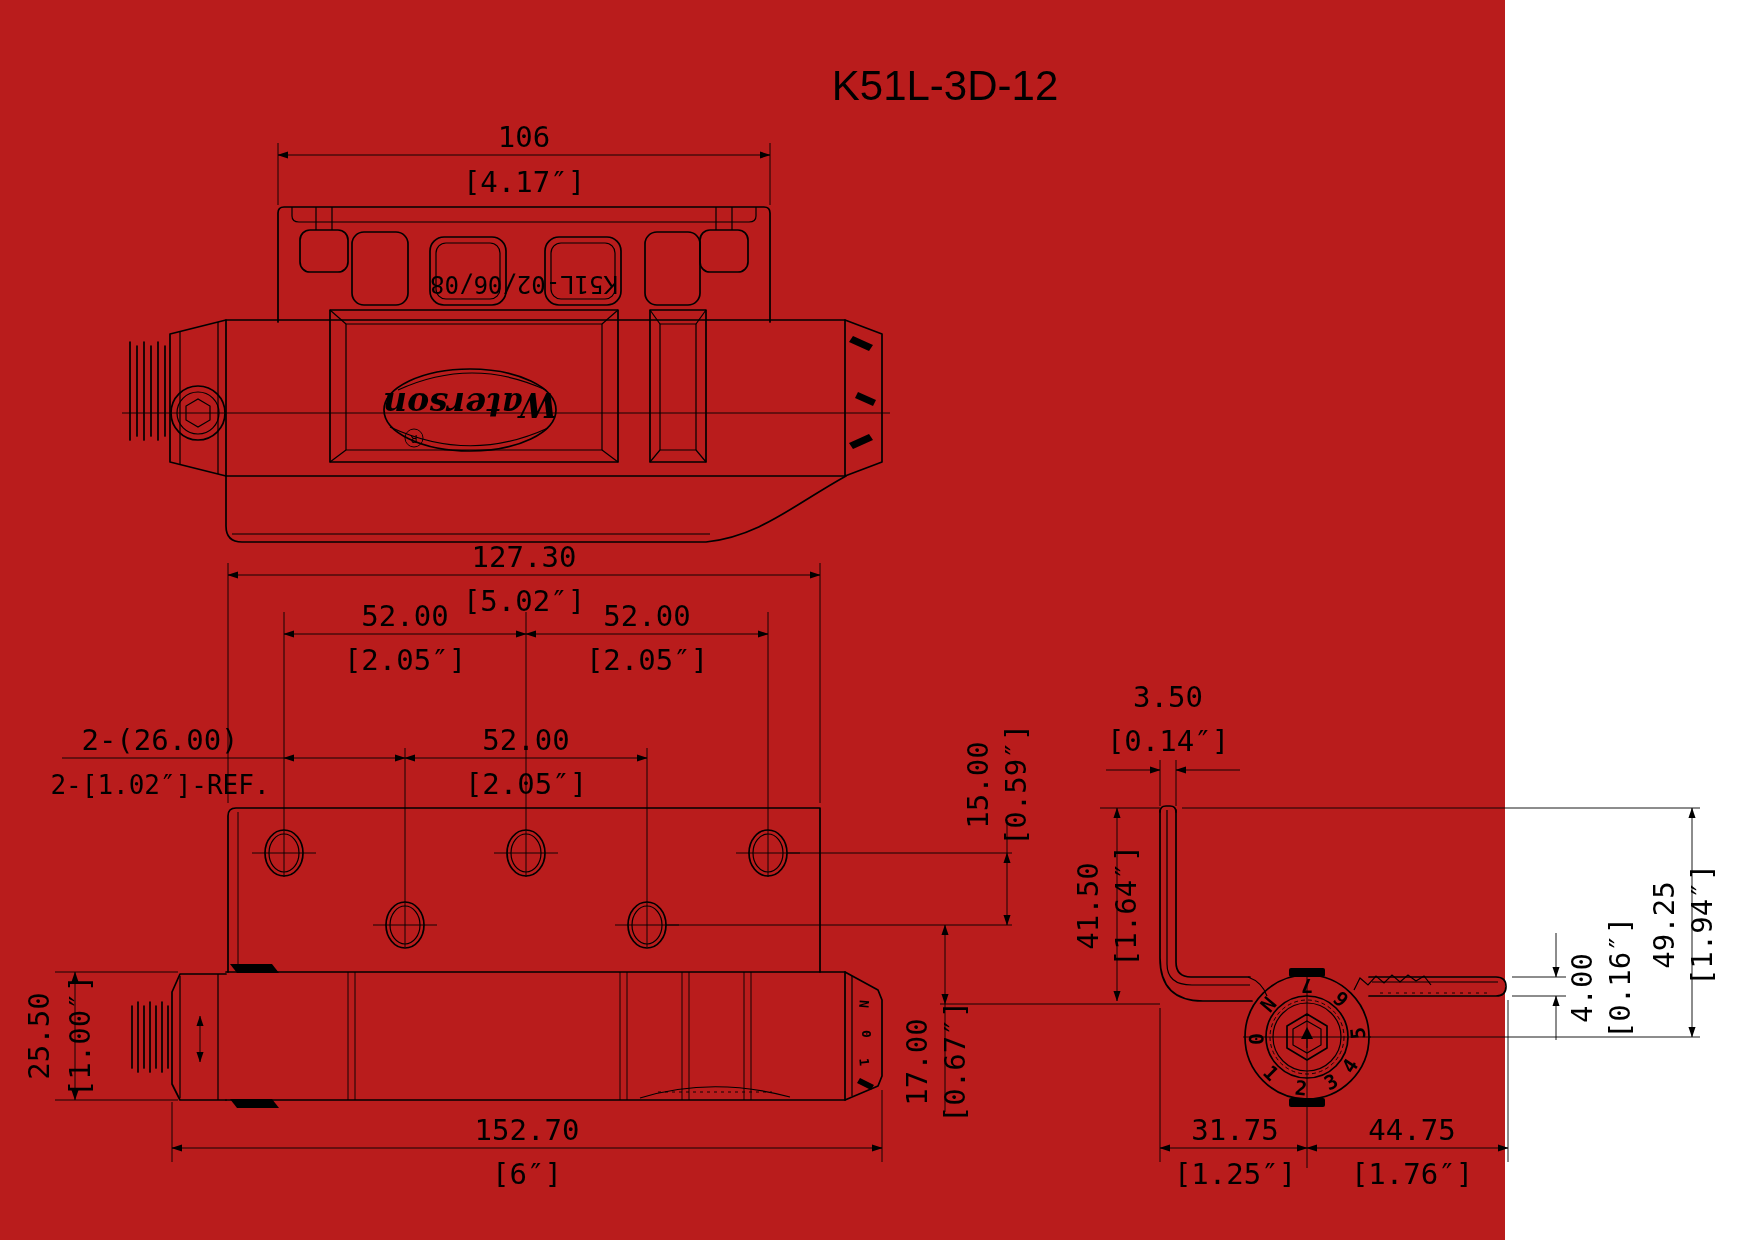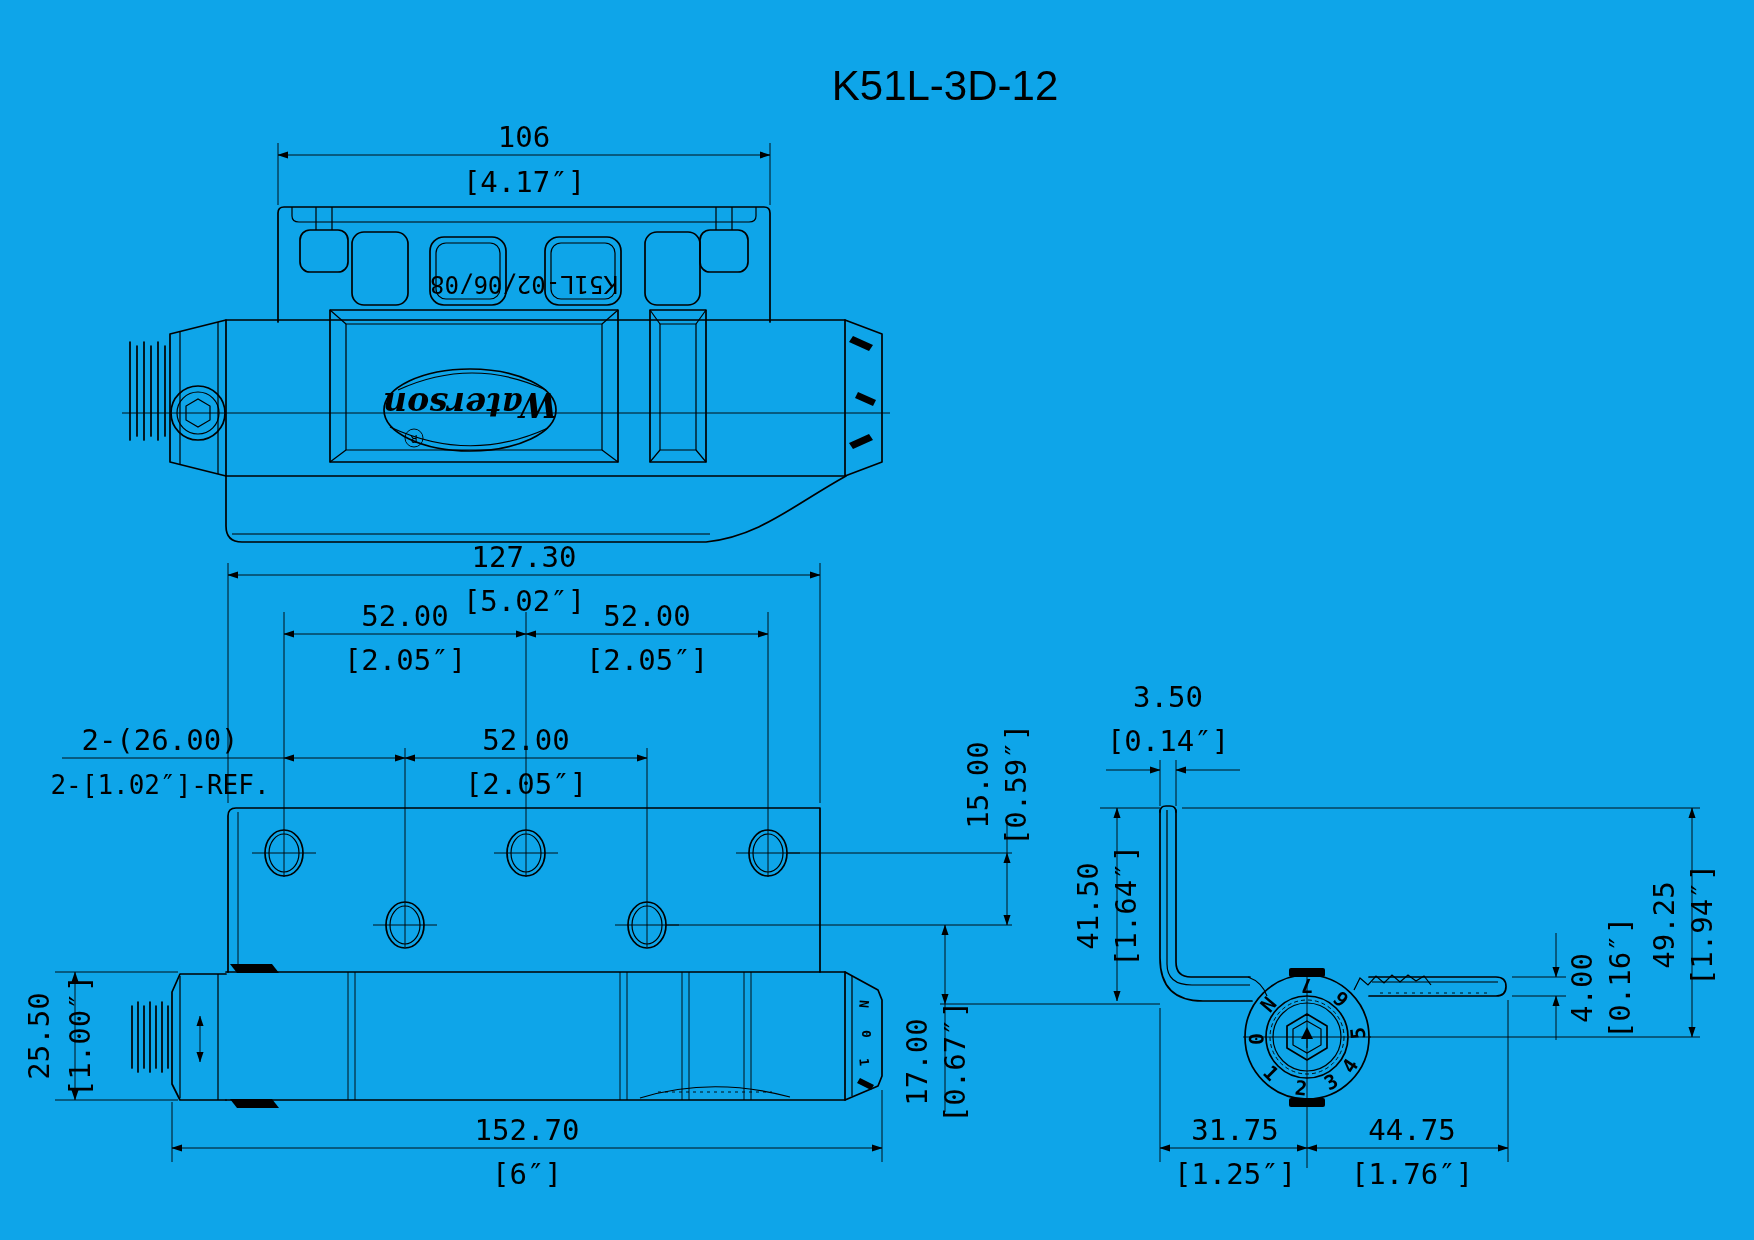--- a/index.html
+++ b/index.html
@@ -1,16 +1,16 @@
 <!DOCTYPE html>
 <html><head>
 <meta charset="utf-8">
 <style>
   html,body{margin:0;padding:0;background:#ffffff;}
-  .stage{width:1754px;height:1240px;background:#0ea5e9;position:relative;font-family:"Liberation Sans",sans-serif;}
+  .stage{width:1505px;height:1240px;background:#b91c1c;position:relative;font-family:"Liberation Sans",sans-serif;}
   svg{display:block;}
   .thick{stroke:#000;stroke-width:1.7;fill:none;stroke-linejoin:round;stroke-linecap:round;}
   .med{stroke:#000;stroke-width:1.2;fill:none;}
   .thin{stroke:#000;stroke-width:0.9;fill:none;}
   .fillb{fill:#000;stroke:none;}
   .dimtxt{font-family:"DejaVu Sans Mono","Liberation Mono",monospace;font-size:29px;fill:#000;text-anchor:middle;}
   .dimsm{font-family:"DejaVu Sans Mono","Liberation Mono",monospace;font-size:26px;fill:#000;text-anchor:middle;}
   .marktxt{font-family:"DejaVu Sans Mono","Liberation Mono",monospace;font-size:24px;fill:#000;text-anchor:middle;}
   .logotxt{font-family:"DejaVu Serif","Liberation Serif",serif;font-style:italic;font-weight:bold;font-size:33px;fill:#000;text-anchor:middle;}
   .dialtxt{font-family:"DejaVu Sans Mono","Liberation Mono",monospace;font-size:20px;font-weight:bold;fill:#000;text-anchor:middle;dominant-baseline:central;}

